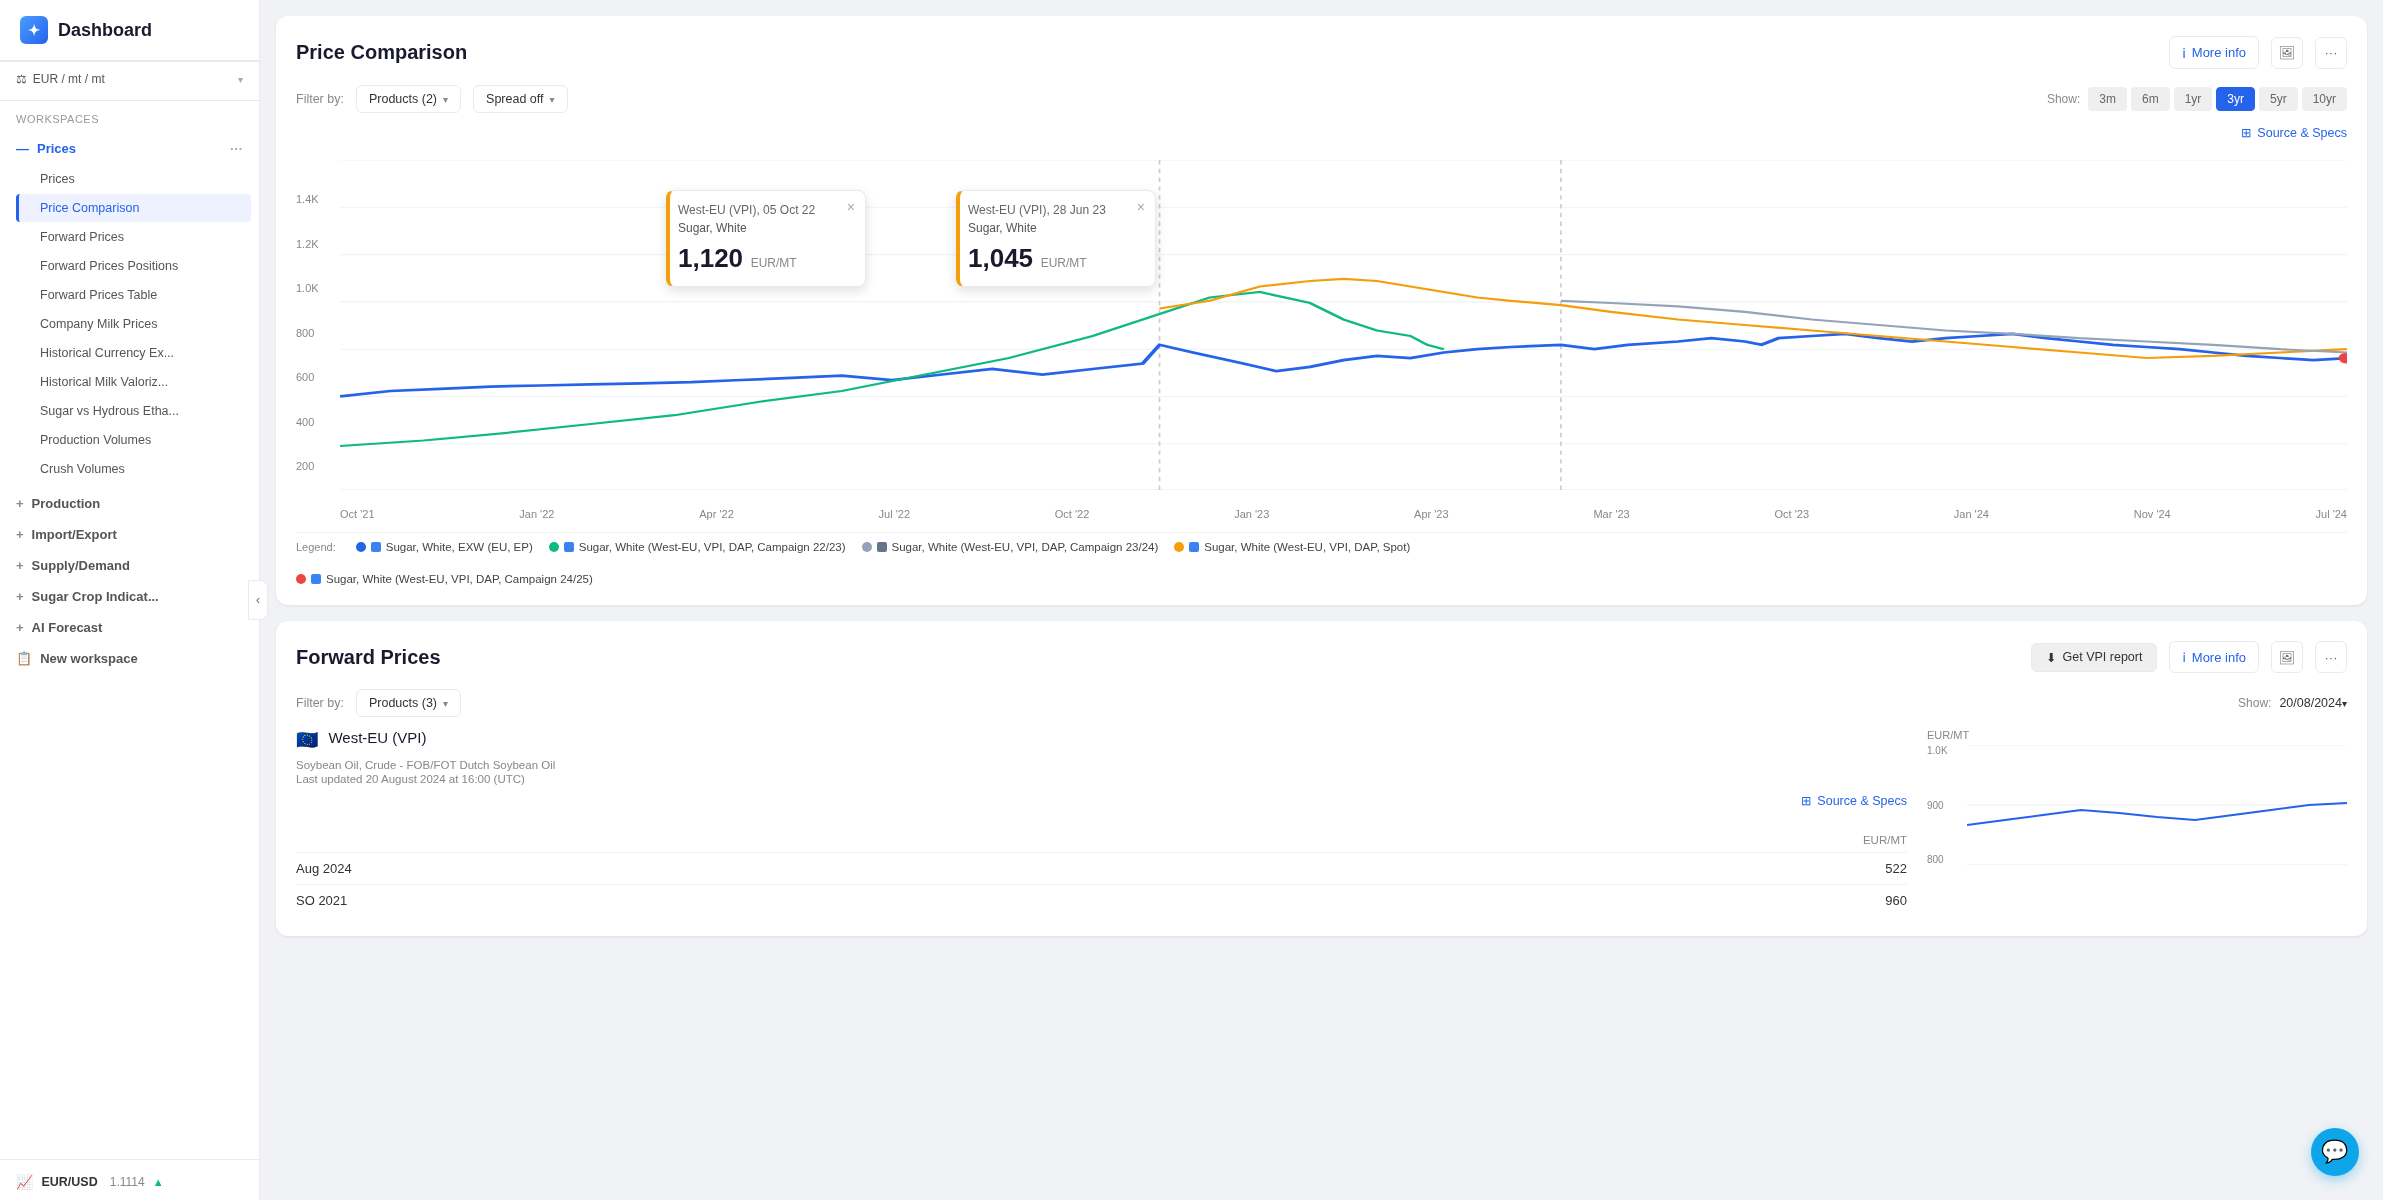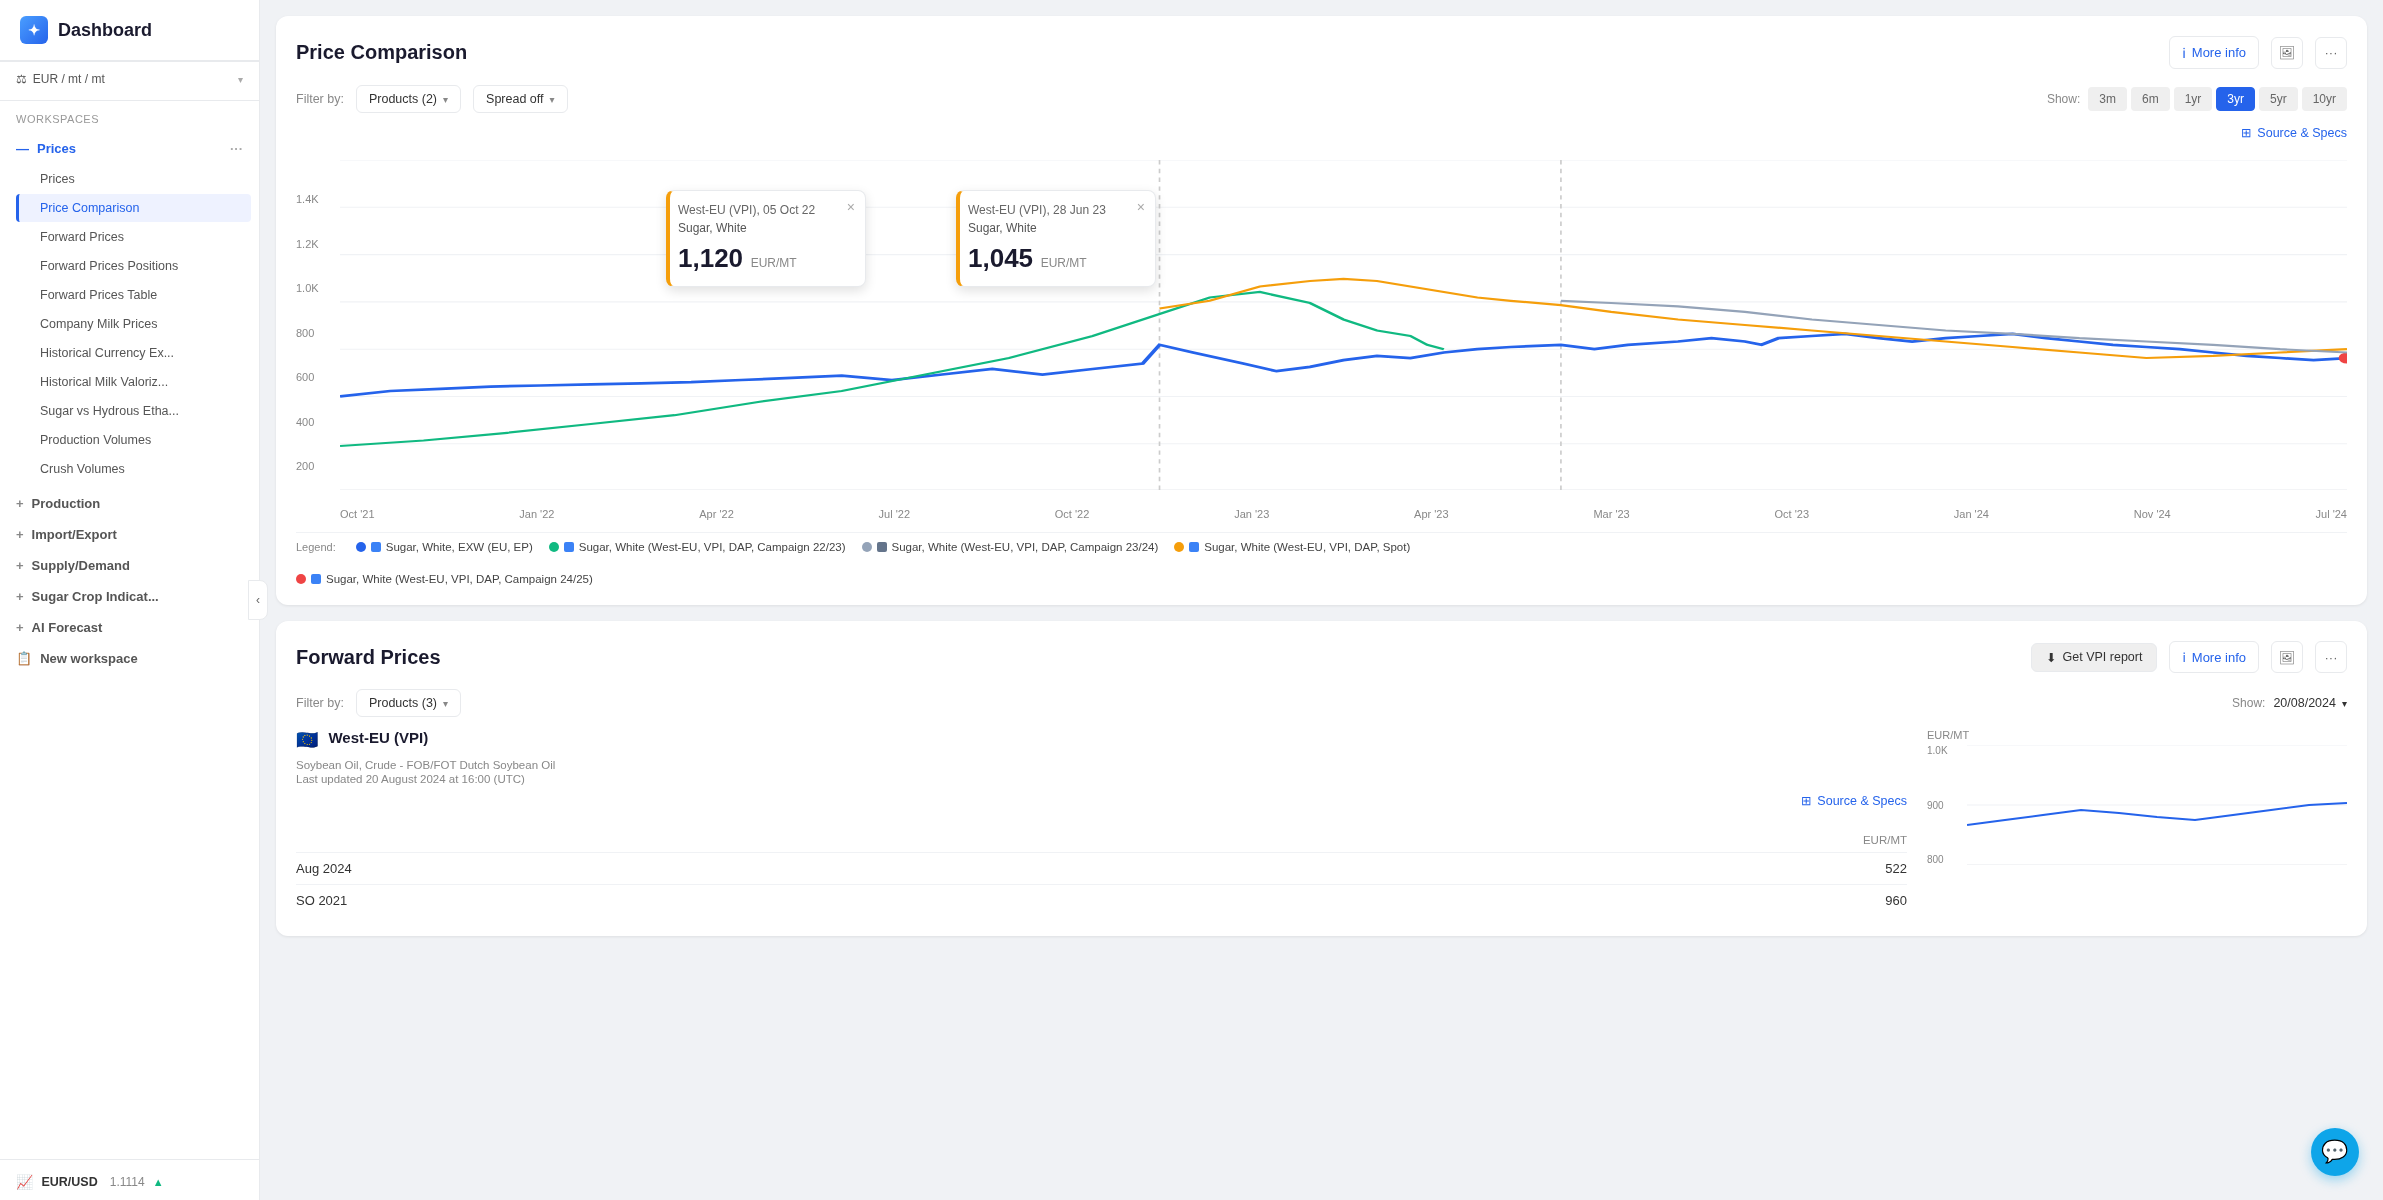--- a/index.html
+++ b/index.html
@@ -68,28 +68,28 @@
     .legend-dot { width: 10px; height: 10px; border-radius: 50%; flex-shrink: 0; }
     .legend-square { width: 10px; height: 10px; border-radius: 2px; flex-shrink: 0; }
 
     
     .source-specs { display: flex; align-items: center; gap: 6px; color: #2563eb; font-size: 12.5px; cursor: pointer; margin-bottom: 12px; }
 
     
     .forward-header { display: flex; align-items: center; justify-content: space-between; margin-bottom: 16px; }
     .forward-actions { display: flex; align-items: center; gap: 12px; }
     .download-btn { display: flex; align-items: center; gap: 6px; padding: 6px 14px; border: 1px solid #e8eaed; border-radius: 6px; color: #333; font-size: 12.5px; cursor: pointer; }
-    .show-date { display: flex; align-items: center; gap: 6px; color: #333; font-size: 12.5px; cursor: pointer; }
+    .show-date { display: flex; align-items: center; color: #333; font-size: 12.5px; cursor: pointer; }
 
     
     .forward-section { display: flex; gap: 20px; }
     .forward-left { flex: 1; }
     .forward-right { width: 420px; }
     .product-header { display: flex; align-items: flex-start; gap: 10px; margin-bottom: 8px; }
-    .product-name { font-size: 15px; font-weight: 700; color: #1a1a2e; }
+    .product-name { font-size: 15px; font-weight: 400; color: #1a1a2e; }
     .product-sub { font-size: 11.5px; color: #888; margin-top: 2px; }
     .table-row-header { display: flex; align-items: center; padding: 6px 0; color: #888; font-size: 11.5px; }
     .table-col-period { flex: 1; }
     .table-col-value { width: 80px; text-align: right; }
     .table-row-data { display: flex; align-items: center; padding: 8px 0; border-top: 1px solid #f0f2f5; font-size: 13px; }
     .period-label { flex: 1; color: #333; font-weight: 500; }
     .period-value { width: 80px; text-align: right; color: #333; }
 
     
     .chat-bubble { position: fixed; bottom: 24px; right: 24px; width: 48px; height: 48px; background: #0ea5e9; border-radius: 50%; display: flex; align-items: center; justify-content: center; cursor: pointer; box-shadow: 0 4px 12px rgba(14,165,233,0.4); color: white; font-size: 22px; z-index: 100; }

